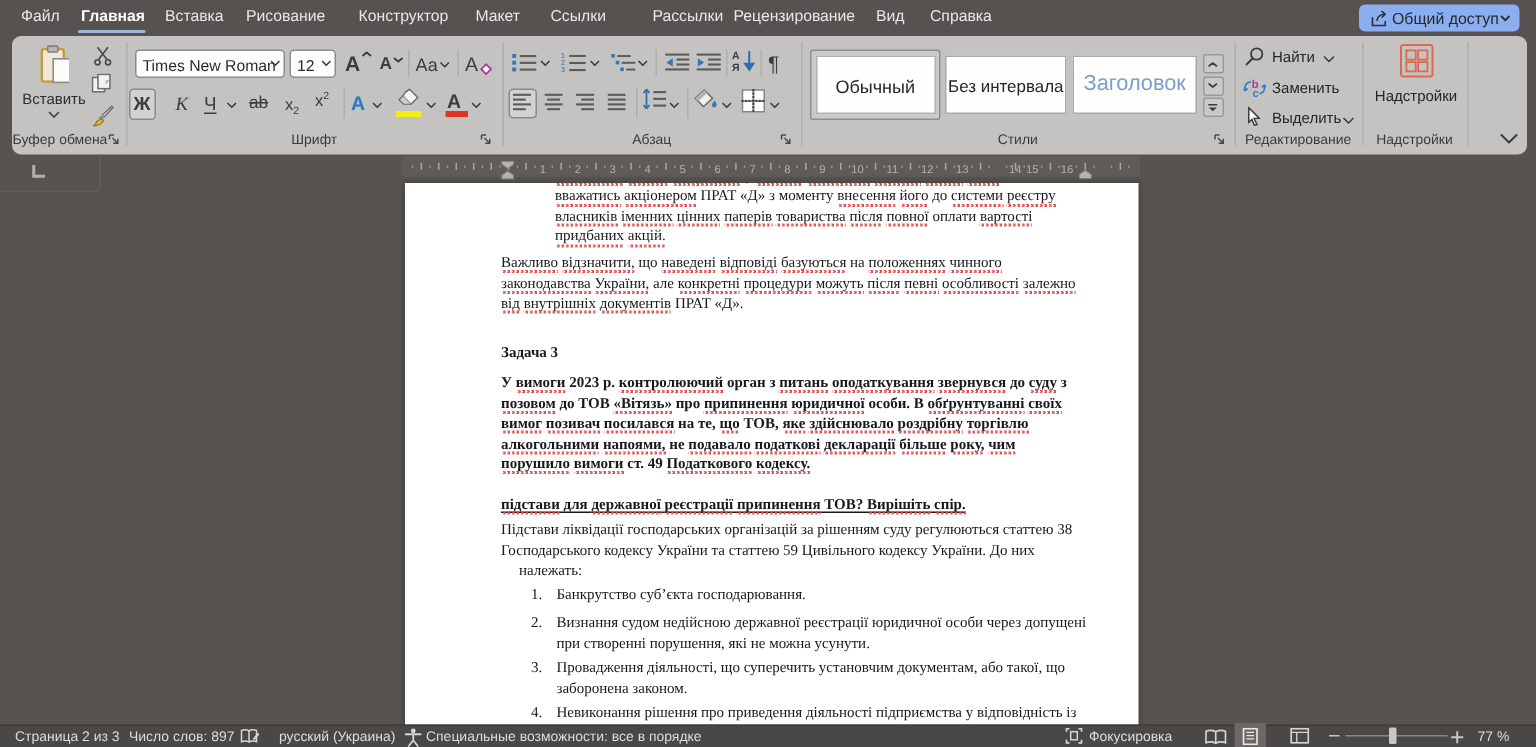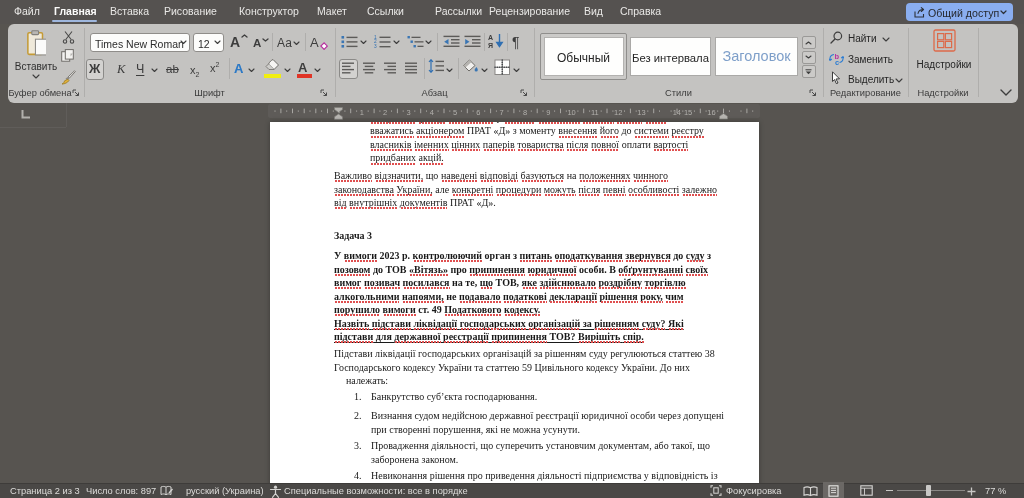--- a/index.html
+++ b/index.html
@@ -409,23 +409,22 @@
 <div class="ln" style="left:100px;top:2.4px"><span class="s">вважатись</span> <span class="s">акціонером</span> ПРАТ «Д» з моменту <span class="s">внесення</span> <span class="s">його</span> до <span class="s">системи</span> <span class="s">реєстру</span></div>
 <div class="ln" style="left:100px;top:15.9px"><span class="s">власників</span> <span class="s">іменних</span> <span class="s">цінних</span> <span class="s">паперів</span> <span class="s">товариства</span> <span class="s">після</span> <span class="s">повної</span> оплати <span class="s">вартості</span></div>
 <div class="ln" style="left:100px;top:29.4px"><span class="s">придбаних</span> <span class="s">акцій.</span></div>
 <div class="ln" style="left:64px;top:47.1px"><span class="s">Важливо</span> <span class="s">відзначити,</span> що <span class="s">наведені</span> <span class="s">відповіді</span> <span class="s">базуються</span> на <span class="s">положеннях</span> <span class="s">чинного</span></div>
 <div class="ln" style="left:64px;top:60.5px"><span class="s">законодавства</span> <span class="s">України,</span> але <span class="s">конкретні</span> <span class="s">процедури</span> <span class="s">можуть</span> <span class="s">після</span> <span class="s">певні</span> <span class="s">особливості</span> <span class="s">залежно</span></div>
 <div class="ln" style="left:64px;top:74.0px"><span class="s">від</span> <span class="s">внутрішніх</span> <span class="s">документів</span> ПРАТ «Д».</div>
 <div class="ln b" style="left:64px;top:106.6px">Задача 3</div>
 <div class="ln b" style="left:64px;top:127.1px">У <span class="s">вимоги</span> 2023 р. <span class="s">контролюючий</span> орган з <span class="s">питань</span> <span class="s">оподаткування</span> <span class="s">звернувся</span> до <span class="s">суду</span> з</div>
 <div class="ln b" style="left:64px;top:140.6px"><span class="s">позовом</span> до ТОВ <span class="s">«Вітязь»</span> про <span class="s">припинення</span> <span class="s">юридичної</span> особи. В <span class="s">обґрунтуванні</span> <span class="s">своїх</span></div>
 <div class="ln b" style="left:64px;top:154.1px"><span class="s">вимог</span> <span class="s">позивач</span> <span class="s">посилався</span> на те, <span class="s">що</span> ТОВ, <span class="s">яке</span> <span class="s">здійснювало</span> <span class="s">роздрібну</span> <span class="s">торгівлю</span></div>
-<div class="ln b" style="left:64px;top:167.5px"><span class="s">алкогольними</span> <span class="s">напоями,</span> не <span class="s">подавало</span> <span class="s">податкові</span> <span class="s">декларації</span> <span class="s">рішення</span> <span class="s">року,</span> <span class="s">чим</span></div>
+<div class="ln b" style="left:64px;top:167.5px"><span class="s">алкогольними</span> <span class="s">напоями,</span> не <span class="s">подавало</span> <span class="s">податкові</span> <span class="s">декларації</span> <span class="s">більше</span> <span class="s">року,</span> <span class="s">чим</span></div>
 <div class="ln b" style="left:64px;top:181.0px"><span class="s">порушило</span> <span class="s">вимоги</span> ст. 49 <span class="s">Податкового</span> <span class="s">кодексу.</span></div>
-<div class="ln b u" style="left:64px;top:194.6px"><span class="s">Назвіть</span> <span class="s">підстави</span> <span class="s">ліквідації</span> <span class="s">господарських</span> <span class="s">організацій</span> за <span class="s">рішенням</span> <span class="s">суду?</span> <span class="s">Які</span></div>
 <div class="ln b u" style="left:64px;top:208.1px"><span class="s">підстави</span> для <span class="s">державної</span> <span class="s">реєстрації</span> <span class="s">припинення</span> ТОВ? <span class="s">Вирішіть</span> <span class="s">спір.</span></div>
 <div class="ln" style="left:64px;top:225.4px">Підстави ліквідації господарських організацій за рішенням суду регулюються статтею 38</div>
 <div class="ln" style="left:64px;top:238.9px">Господарського кодексу України та статтею 59 Цивільного кодексу України. До них</div>
 <div class="ln" style="left:76px;top:252.4px">належать:</div>
 <div class="ln" style="left:84px;top:267.9px">1.</div>
 <div class="ln" style="left:101px;top:267.9px">Банкрутство суб’єкта господарювання.</div>
 <div class="ln" style="left:84px;top:286.6px">2.</div>
 <div class="ln" style="left:101px;top:286.6px">Визнання судом недійсною державної реєстрації юридичної особи через допущені</div>
 <div class="ln" style="left:101px;top:301.4px">при створенні порушення, які не можна усунути.</div>
 <div class="ln" style="left:84px;top:317.4px">3.</div>

